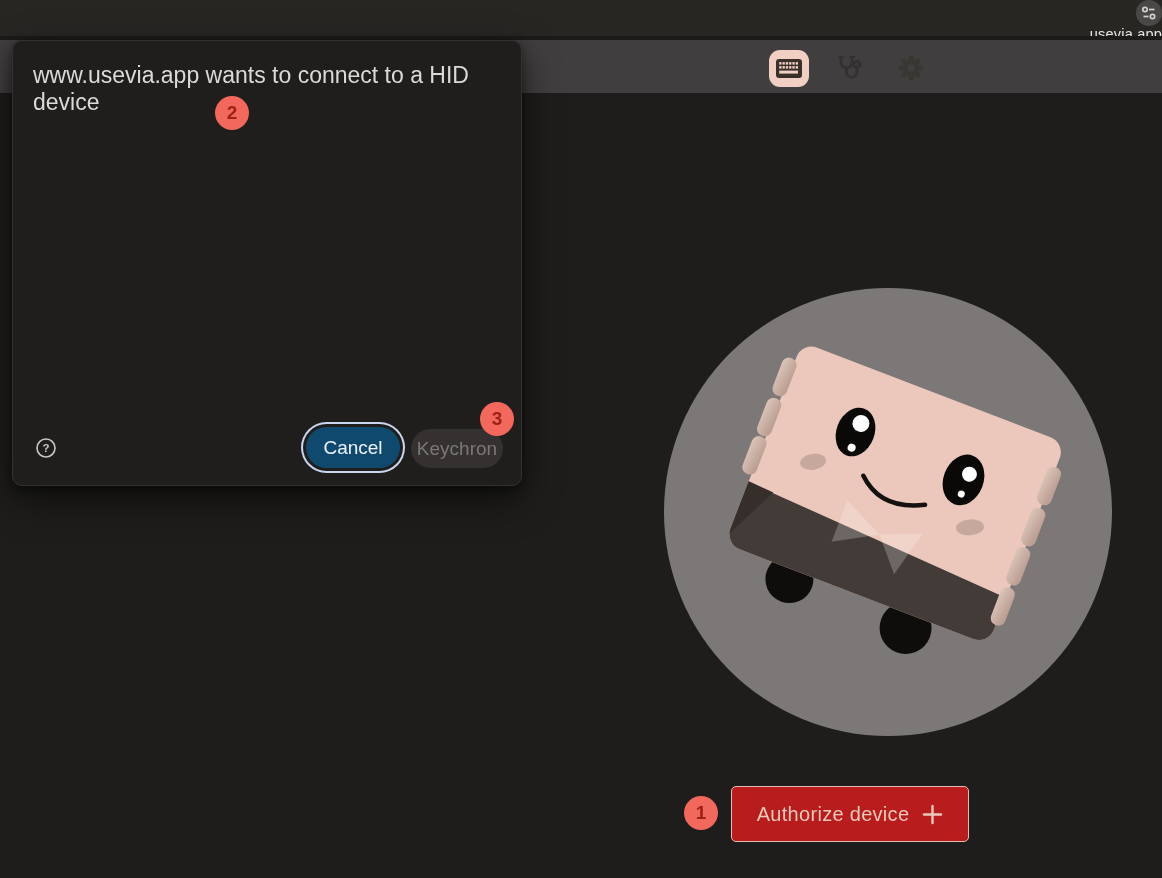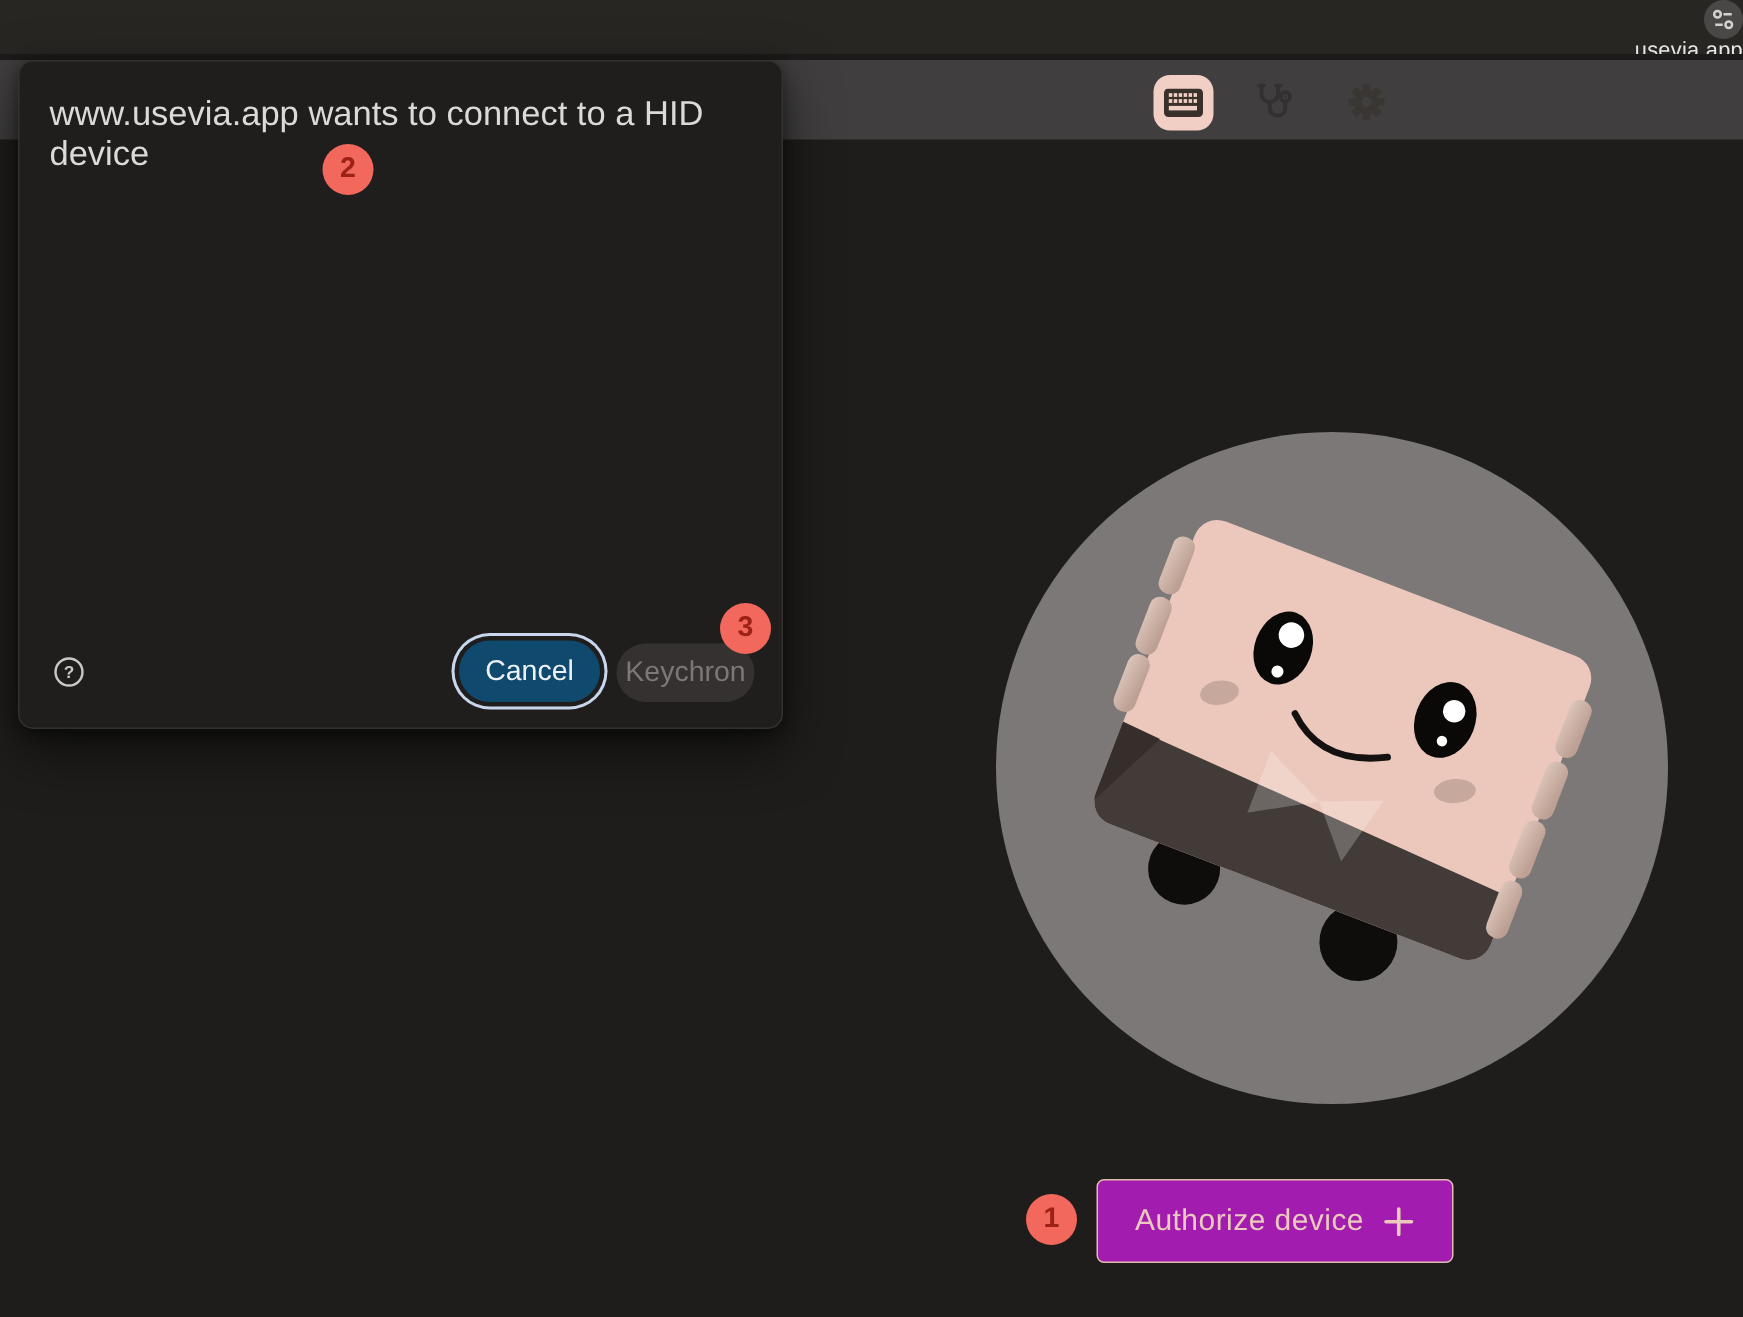--- a/index.html
+++ b/index.html
@@ -25,21 +25,21 @@
   .header{position:absolute;left:0;top:40px;width:100%;height:53px;background:#403e3e;}
   .kb-btn{position:absolute;left:769px;top:10px;width:40px;height:37px;border:none;border-radius:11px;background:var(--color-accent-pink);display:flex;align-items:center;justify-content:center;cursor:pointer;}
   .hdr-ic{position:absolute;top:13px;width:30px;height:30px;display:flex;align-items:center;justify-content:center;cursor:pointer;}
   .hdr-ic.steth{left:834px;}
   .hdr-ic.gear{left:896px;}
 
   
   .mascot{position:absolute;left:664px;top:288px;}
 
   
-  .authorize{position:absolute;left:731px;top:786px;width:238px;height:56px;background:#a21caf;border:1px solid #e0bdb1;border-radius:5px;color:var(--color-authorize-pink);font-size:20px;font-family:inherit;display:flex;align-items:center;justify-content:center;gap:13px;cursor:pointer;letter-spacing:.3px;}
+  .authorize{position:absolute;left:731px;top:786px;width:238px;height:56px;background:#b91c1c;border:1px solid #e0bdb1;border-radius:5px;color:var(--color-authorize-pink);font-size:20px;font-family:inherit;display:flex;align-items:center;justify-content:center;gap:13px;cursor:pointer;letter-spacing:.3px;}
 
   
   .dialog{position:absolute;left:12px;top:40px;width:510px;height:446px;background:#201e1d;border:1px solid #343230;border-radius:10px;box-shadow:0 14px 36px rgba(0,0,0,.55),0 3px 10px rgba(0,0,0,.4);}
   .dialog-title{position:absolute;left:20px;top:21px;font-size:23px;color:#dcdad8;}
   .device-list{position:absolute;left:20px;top:51px;width:471px;height:321px;border:1px solid #8f8d8b;background:transparent;overflow:hidden;}
   .device-row{padding:14px 12px;font-size:14px;color:#d6d4d2;cursor:pointer;}
   .help{position:absolute;left:22px;top:396px;width:22px;height:22px;cursor:pointer;}
   .btn{position:absolute;border:none;border-radius:21px;font-family:inherit;font-size:19px;cursor:pointer;}
   .cancel{left:293px;top:386px;width:94px;height:41px;background:var(--color-cancel-blue);color:#eef2f8;box-shadow:0 0 0 3px #201e1d,0 0 0 5px var(--color-focus-ring);}
   .connect{left:398px;top:388px;width:92px;height:39px;background:#343130;color:#7b7877;cursor:default;}

